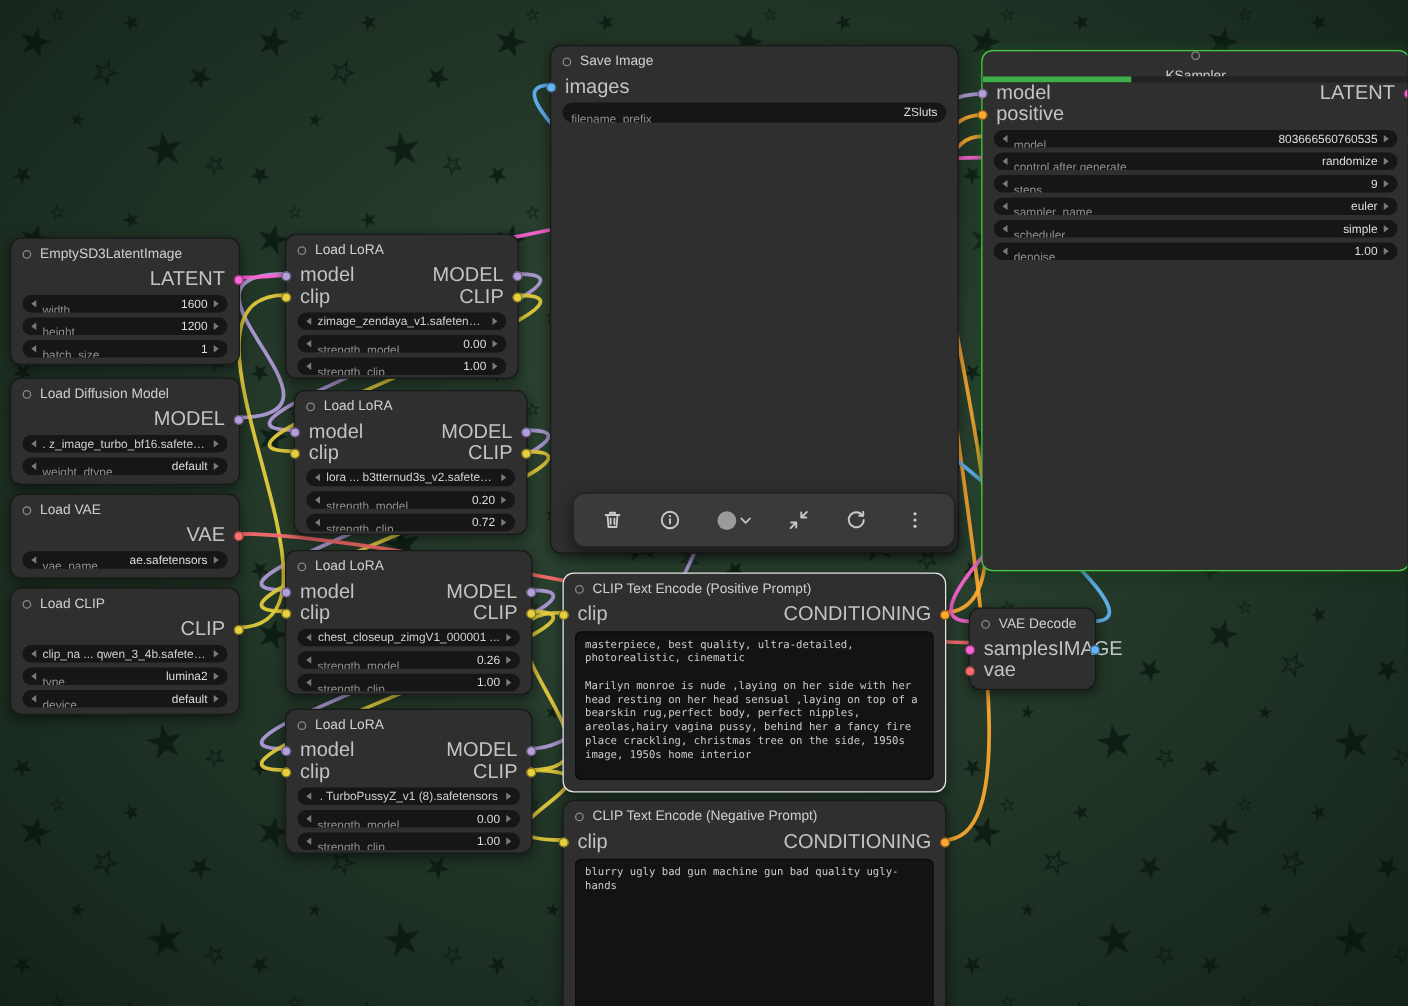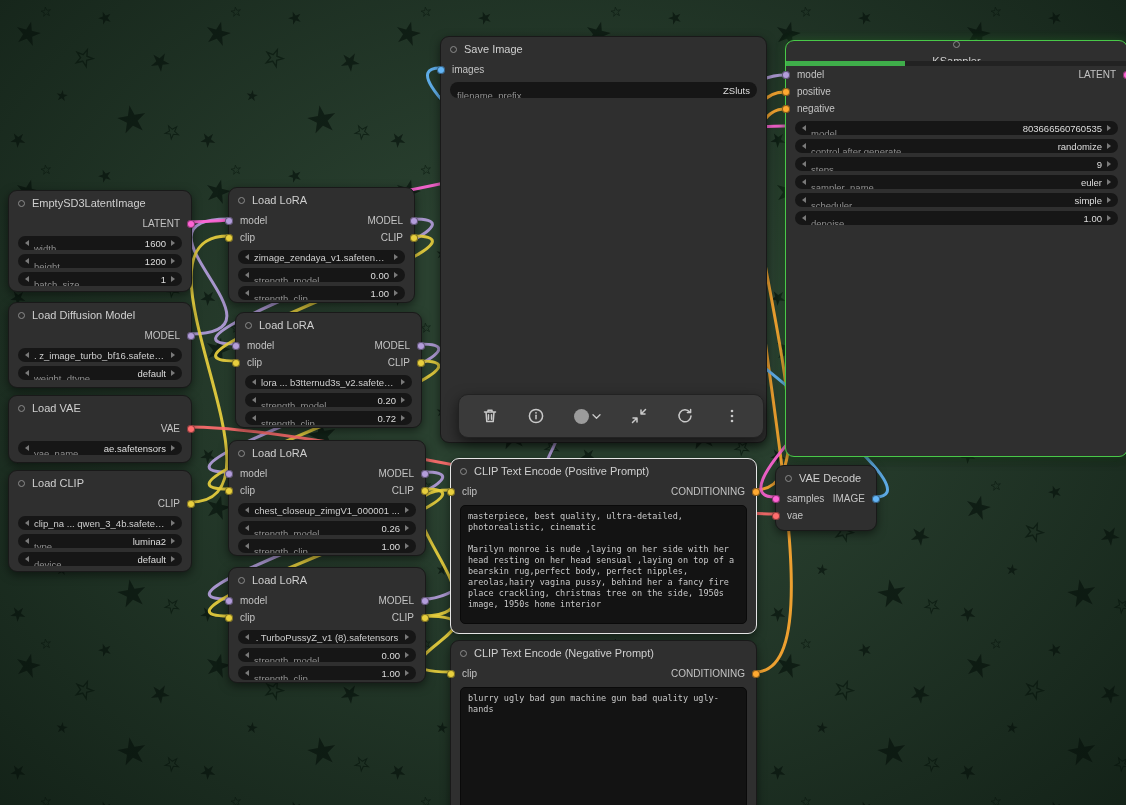--- a/index.html
+++ b/index.html
@@ -14,21 +14,21 @@
     box-shadow:0 3px 10px rgba(0,0,0,.5);color:#c7c7c7;}
   .node.sel-green{border:1.5px solid #49c949;box-shadow:0 0 10px rgba(70,210,70,.25),0 3px 10px rgba(0,0,0,.5);}
   .node.sel-white{border:1.5px solid #e6e6e6;}
   .hdr{height:24px;display:flex;align-items:center;gap:7px;padding:0 9px;font-size:11px;color:#cfcfcf;
     white-space:nowrap;overflow:hidden;cursor:move;}
   .hdr.short{height:20px;flex-direction:column;}
   .hdot{width:7px;height:7px;border-radius:50%;border:1.5px solid #8b8b8b;flex:none;box-sizing:border-box;}
   .progress{height:5px;background:#222;overflow:hidden;}
   .progress i{display:block;height:100%;background:#3fae4a;}
   .prow{position:relative;height:17px;display:flex;align-items:center;justify-content:space-between;
-    padding:0 11px;font-size:10px;color:#c3c3c3;}
+    padding:0 11px;font-size:16px;color:#c3c3c3;}
   .pl{white-space:nowrap;}
   .pdot{position:absolute;top:50%;width:8px;height:8px;border-radius:50%;transform:translateY(-50%);
     box-shadow:inset 0 0 0 1px rgba(0,0,0,.45);background:#888;}
   .pdot.in{left:-4px;}.pdot.out{right:-4px;}
   .widget{height:14px;margin:4px 9px 0;background:#161616;border-radius:7px;display:flex;align-items:center;
     padding:0 7px;font-size:9.5px;gap:5px;cursor:pointer;overflow:hidden;}
   .wl{color:#909090;white-space:nowrap;margin-top:11px;}
   .wv{margin-left:auto;color:#dedede;white-space:nowrap;}
   .wc{flex:1;text-align:center;color:#cfcfcf;white-space:nowrap;overflow:hidden;text-overflow:ellipsis;}
   .arr{width:0;height:0;border-top:3.5px solid transparent;border-bottom:3.5px solid transparent;flex:none;}
@@ -367,25 +367,20 @@
       <span class="pdot in" style="background: rgb(179, 157, 219);"></span>
       <span class="pl">model</span>
       <span class="pl">LATENT</span>
       <span class="pdot out" style="background: rgb(255, 100, 213);"></span>
     </div>
     <div class="prow">
       <span class="pdot in" style="background: rgb(255, 169, 49);"></span>
       <span class="pl">positive</span>
       <span class="pl"></span>
     </div>
-    <div class="prow">
-      <span class="pdot in" style="background: rgb(255, 169, 49);"></span>
-      <span class="pl">negative</span>
-      <span class="pl"></span>
-    </div>
     <div class="widget">
       <span class="arr l"></span>
       <span class="wl">model</span>
       <span class="wv">803666560760535</span>
       <span class="arr r"></span>
     </div>
     <div class="widget">
       <span class="arr l"></span>
       <span class="wl">control after generate</span>
       <span class="wv">randomize</span>
@@ -440,21 +435,21 @@
     </div>
     <div class="prow">
       <span class="pdot in" style="background: rgb(232, 207, 62);"></span>
       <span class="pl">clip</span>
       <span class="pl">CONDITIONING</span>
       <span class="pdot out" style="background: rgb(255, 169, 49);"></span>
     </div>
     <div class="ta">blurry ugly bad gun machine gun bad quality ugly-hands</div>
   </div>
 
-  <div class="node" style="left:775px;top:465px;width:100px;height:64px">
+  <div class="node" style="left:775px;top:486px;width:100px;height:64px">
     <div class="hdr">
       <span class="hdot"></span>
       <span>VAE Decode</span>
     </div>
     <div class="prow">
       <span class="pdot in" style="background: rgb(255, 100, 213);"></span>
       <span class="pl">samples</span>
       <span class="pl">IMAGE</span>
       <span class="pdot out" style="background: rgb(100, 181, 246);"></span>
     </div>

